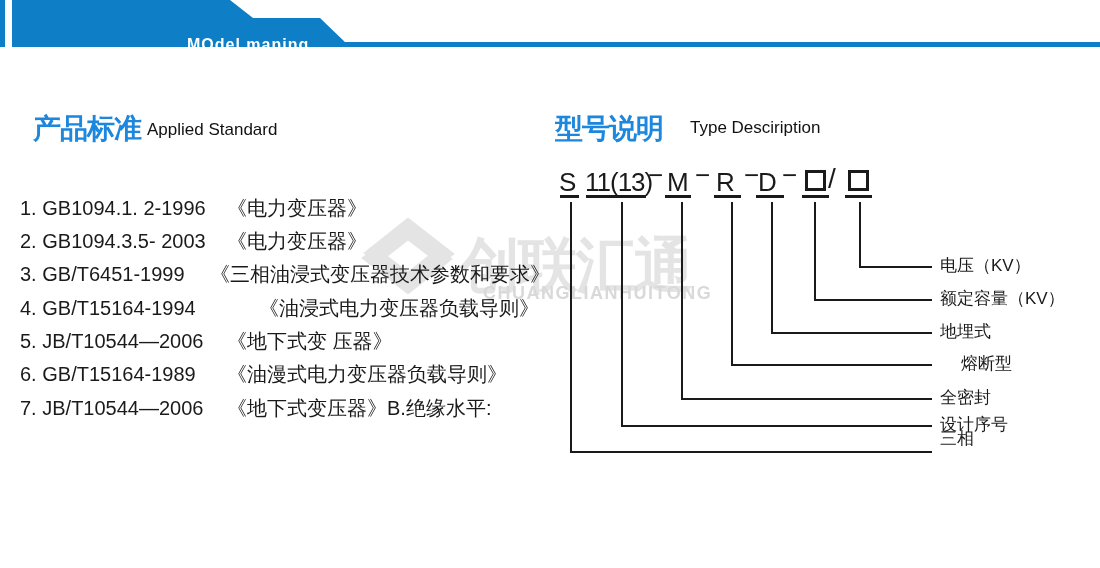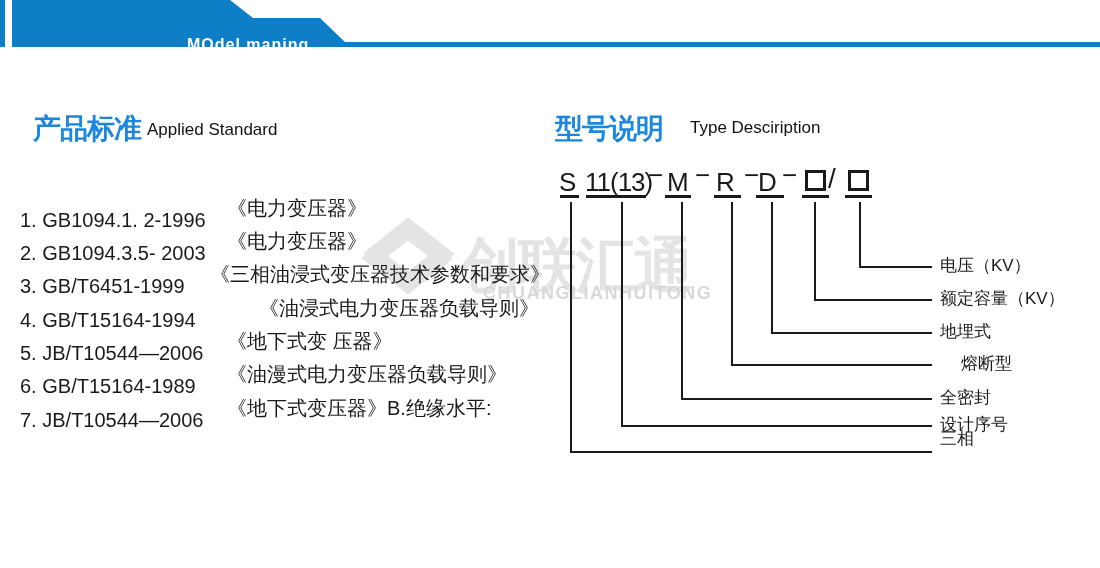--- a/index.html
+++ b/index.html
@@ -17,21 +17,21 @@
   }
   .header-strip{position:absolute;left:12px;top:42px;width:1088px;height:5px;background:#0e7ec6;}
   .banner-title{position:absolute;left:20px;top:2px;font-size:33px;font-weight:bold;color:#ffffff;letter-spacing:1px;z-index:3;}
   .banner-sub{position:absolute;left:187px;top:23px;font-size:16px;font-weight:bold;color:#ffffff;letter-spacing:1px;z-index:3;margin-top:13px;}
   
   .h-cn{position:absolute;font-size:28px;font-weight:bold;color:#1c87dc;letter-spacing:-1px;z-index:2;}
   .h-en{position:absolute;font-size:17px;color:#111111;z-index:2;}
   
   .list{position:absolute;left:20px;top:197px;width:530px;z-index:2;}
   .row{position:absolute;left:0;display:flex;width:530px;font-size:20px;line-height:23px;white-space:nowrap;}
-  .code{display:inline-block;width:207px;margin-top:12px;}
+  .code{display:inline-block;width:207px;}
   .desc{display:inline-block;}
   .continuation{position:absolute;left:227px;top:440px;font-size:20px;z-index:2;white-space:nowrap;}
   
   .seg{position:absolute;font-size:26px;line-height:26px;color:#1a1a1a;z-index:2;white-space:nowrap;}
   .ph-box{position:absolute;width:21px;height:21px;border:3px solid #1a1a1a;box-sizing:border-box;z-index:2;background:transparent;}
   .u{position:absolute;height:3px;background:#1a1a1a;z-index:2;}
   .conn{z-index:2;}
   
   .mlabel{position:absolute;left:940px;font-size:17px;line-height:22px;z-index:2;white-space:nowrap;}
   

